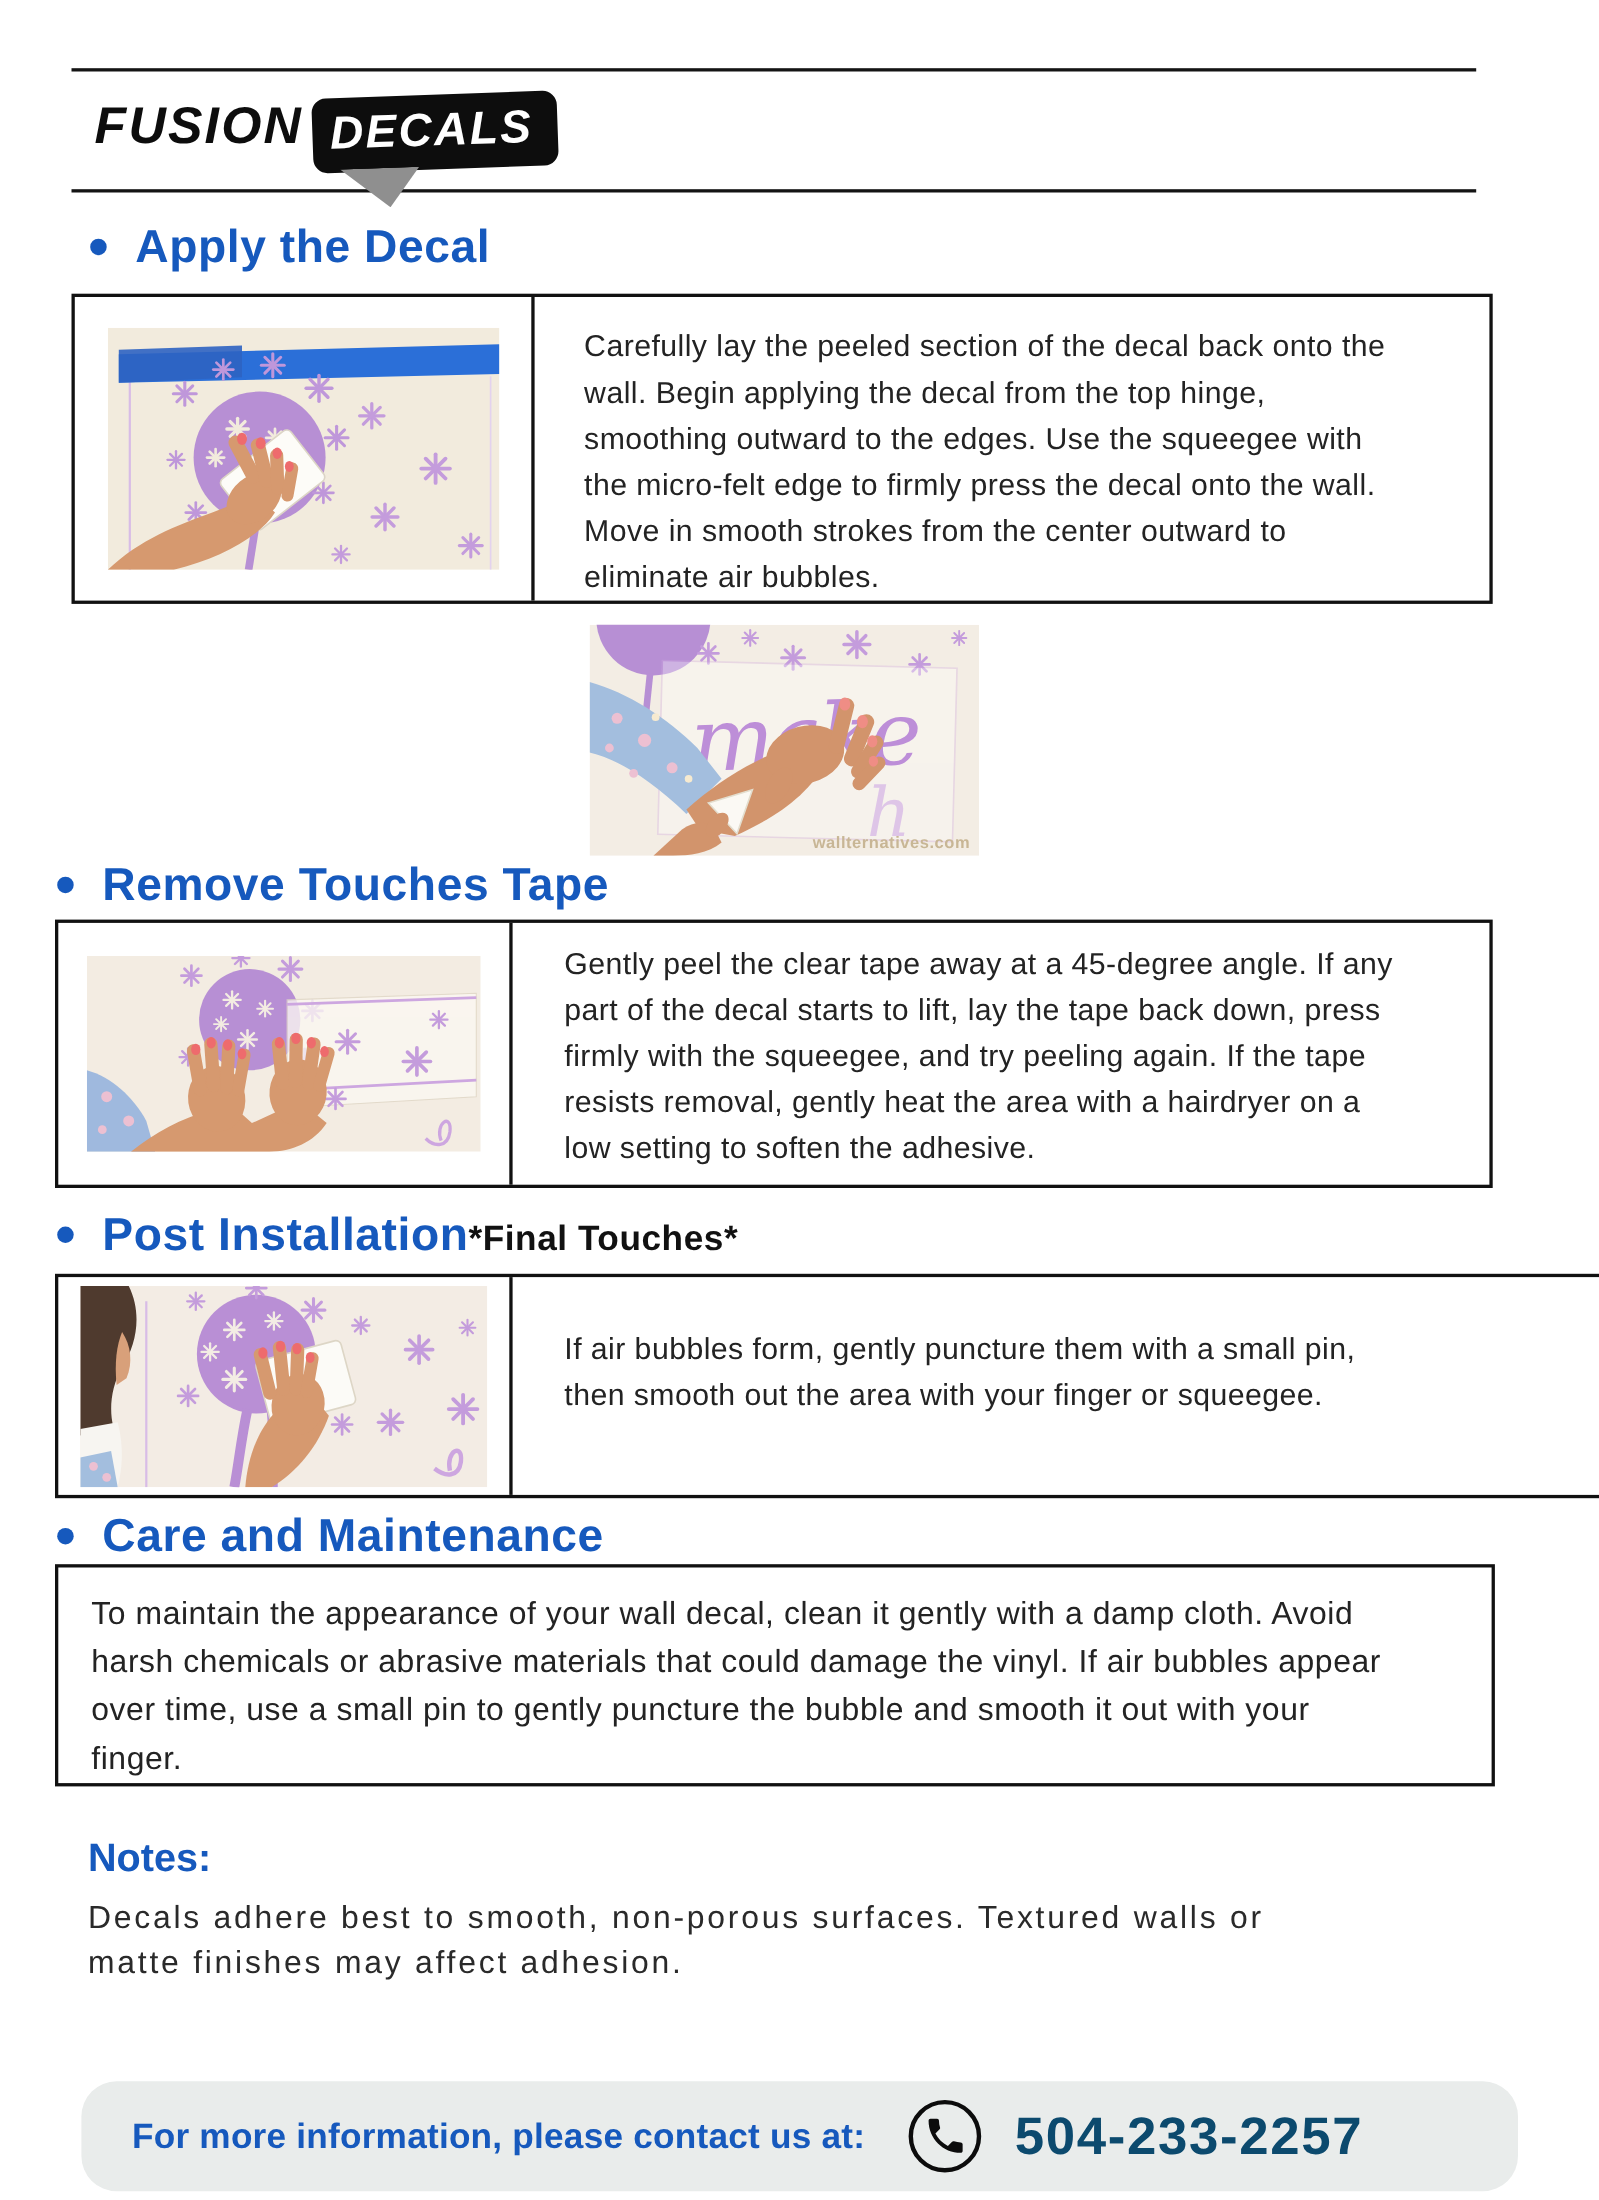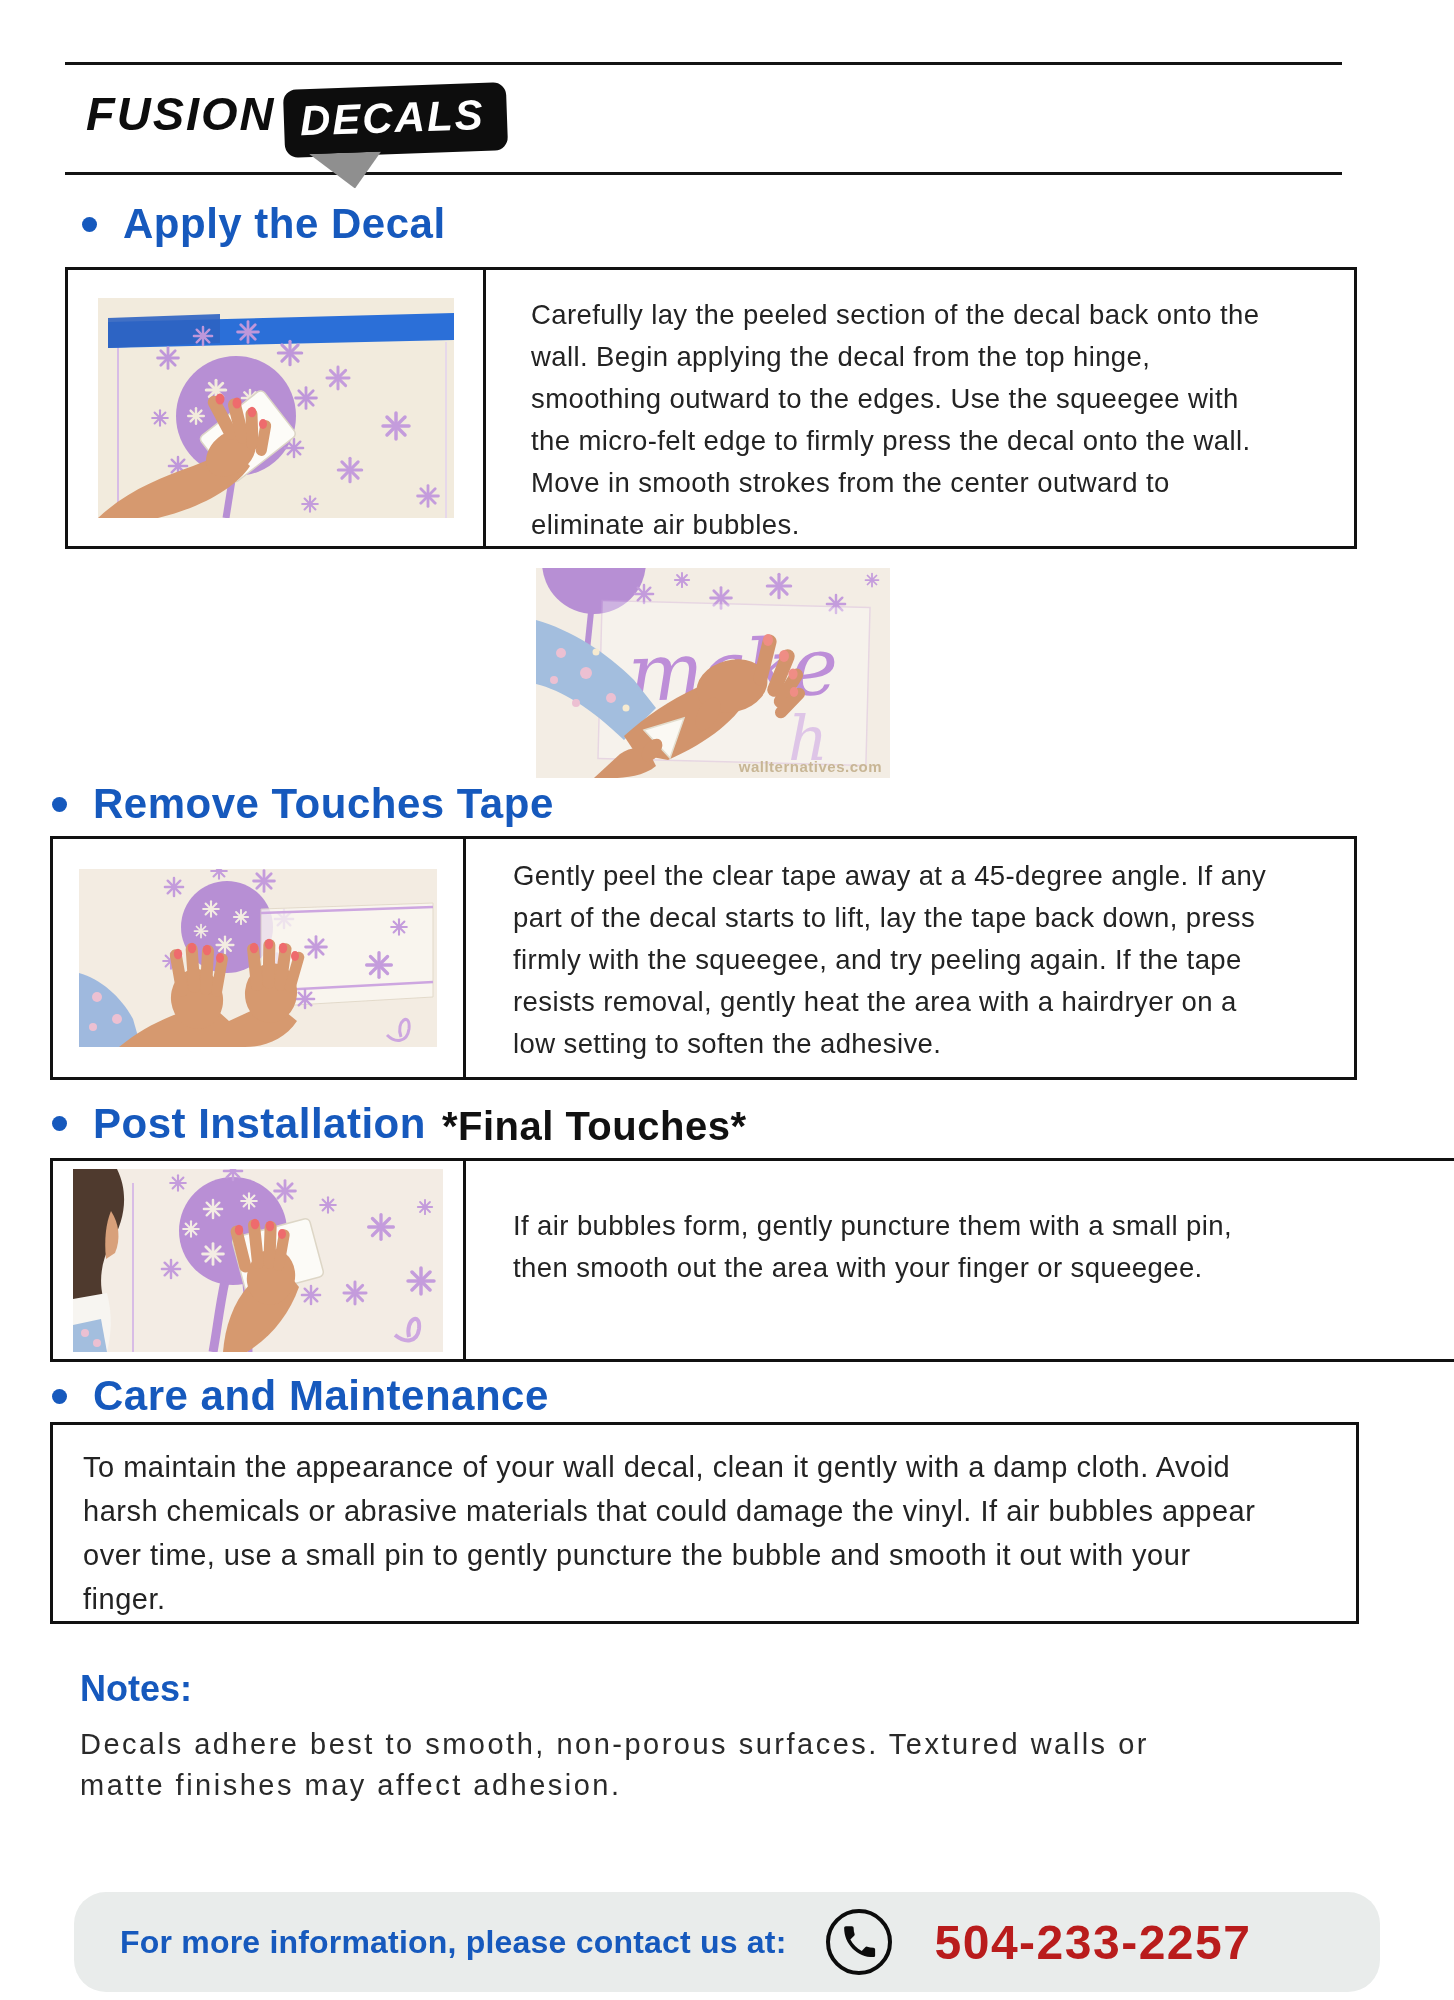--- a/index.html
+++ b/index.html
@@ -16,21 +16,21 @@
          padding:8px 22px 12px 16px;transform:rotate(-2deg);}
   .badge .decals{font-size:42px;font-weight:900;font-style:italic;color:#ffffff;letter-spacing:2px;
          text-transform:uppercase;}
   .badge-tail{position:absolute;left:24px;bottom:-33px;width:72px;height:36px;background:#8f8f8f;
          clip-path:polygon(0 0,100% 0,62% 100%);}
   
   .sec-h{position:absolute;display:flex;align-items:center;}
   .sec-h .bullet{width:15px;height:15px;border-radius:50%;background:var(--heading-blue,#1659bd);
          margin-right:26px;flex:0 0 auto;}
   .sec-h .h-txt{color:var(--heading-blue,#1659bd);font-weight:bold;font-size:42px;letter-spacing:0.5px;}
-  .sec-h .h-suffix{color:#111;font-weight:800;font-size:40px;margin-left:16px;padding-top:6px;letter-spacing:0.5px;}
+  .sec-h .h-suffix{color:#111;font-weight:800;font-size:32px;padding-top:6px;letter-spacing:0.5px;}
   
   .box{position:absolute;border:3px solid #111;background:#fff;display:flex;box-sizing:border-box;gap:29px;}
   .img-cell{border-right:3px solid #111;display:flex;align-items:center;justify-content:center;flex:0 0 auto;}
   .txt-cell{flex:1;}
   .box p{margin:0;font-size:27.5px;line-height:42px;letter-spacing:0.4px;color:var(--body-text,#232323);}
   .photo-frame{position:relative;line-height:0;}
   .watermark{position:absolute;right:8px;bottom:4px;font-size:15px;font-weight:bold;
          color:#c8b695;line-height:1;letter-spacing:0.5px;}
   
   .care-box{display:block;padding:20px 30px;}
@@ -38,21 +38,21 @@
   
   .notes-h{position:absolute;top:1668px;left:80px;color:var(--heading-blue,#1659bd);
          font-weight:bold;font-size:36px;}
   .notes-p{position:absolute;top:1724px;left:80px;width:1150px;margin:0;
          font-size:29px;line-height:41px;letter-spacing:2.5px;color:#2a2a2a;}
   
   .footer-pill{position:absolute;top:1892px;left:74px;width:1306px;height:100px;
          background:var(--footer-bg,#e9eceb);border-radius:32px;display:flex;align-items:center;}
   .footer-label{margin-left:46px;color:var(--heading-blue,#1659bd);font-weight:bold;font-size:32px;letter-spacing:0.2px;}
   .phone-icon{margin-left:36px;flex:0 0 auto;line-height:0;}
-  .footer-number{margin-left:40px;color:#b91c1c;font-weight:900;font-size:48px;letter-spacing:1.5px;}
+  .footer-number{margin-left:28px;color:#0c4a6e;font-weight:900;font-size:48px;letter-spacing:1.5px;}
 </style>
 </head>
 <body>
 
 <svg width="0" height="0" style="position:absolute" aria-hidden="true">
   <defs>
     <g id="star8" fill="none" stroke-linecap="round">
       <line x1="-13" y1="0" x2="13" y2="0"></line>
       <line x1="0" y1="-13" x2="0" y2="13"></line>
       <line x1="-9" y1="-9" x2="9" y2="9"></line>

